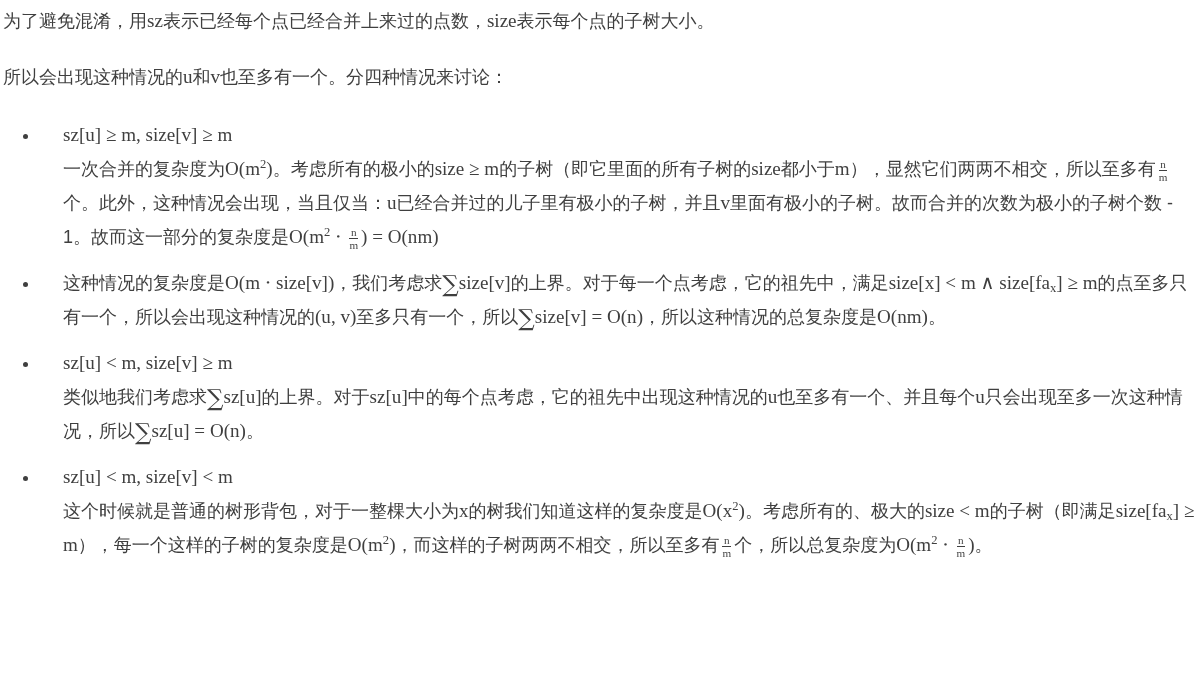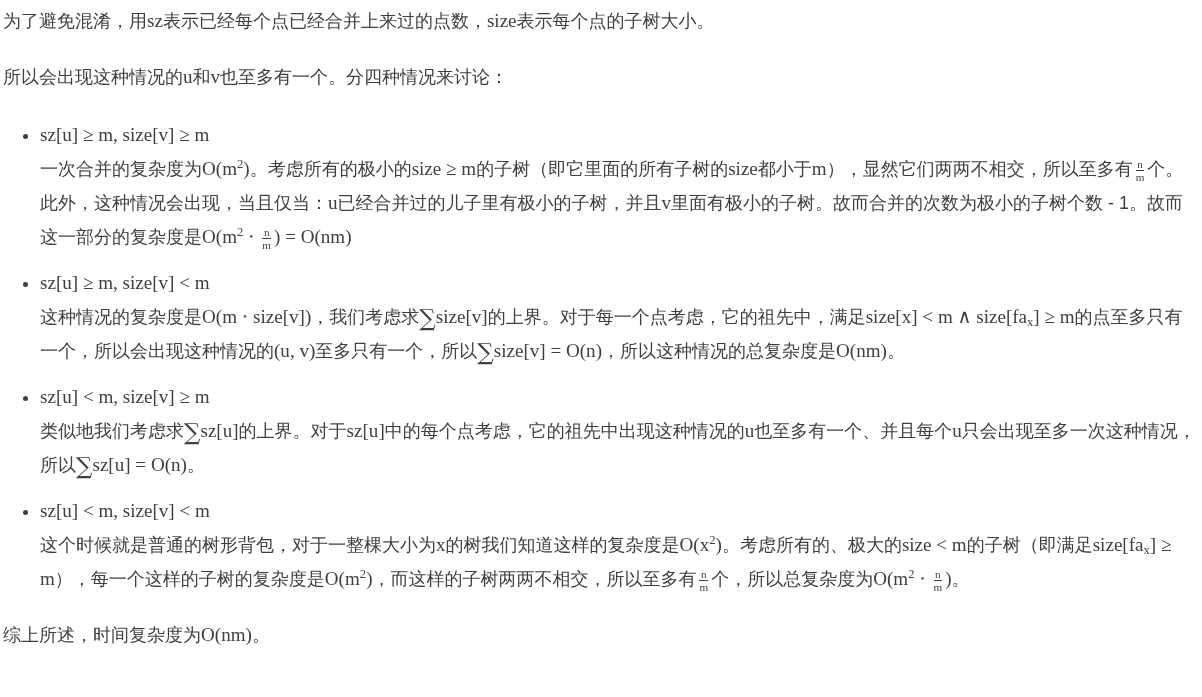--- a/index.html
+++ b/index.html
@@ -26,21 +26,21 @@
   }
   ul.case-list {
     margin: 0 0 24px 0;
     padding: 0 0 0 37px;
     list-style: disc;
   }
   ul.case-list > li {
     margin: 0 0 12px 0;
     line-height: 34px;
   }
-  .case-title, .case-body { line-height: 34px; }
+  .case-title, .case-body { line-height: 34px; margin-left: 23px; }
   
   .math {
     font-family: "Liberation Serif", "DejaVu Serif", serif;
     font-size: 1.06em;
   }
   sup.msup {
     font-family: "Liberation Serif", "DejaVu Serif", serif;
     font-size: 0.70em;
     line-height: 0;
     vertical-align: 0.55em;
@@ -77,28 +77,26 @@
   <p class="para"><span class="cn">为了避免混淆，用</span><span class="math">sz</span><span class="cn">表示已经每个点已经合并上来过的点数，</span><span class="math">size</span><span class="cn">表示每个点的子树大小。</span></p>
 
   <p class="para"><span class="cn">所以会出现这种情况的</span><span class="math">u</span><span class="cn">和</span><span class="math">v</span><span class="cn">也至多有一个。分四种情况来讨论：</span></p>
 
   <ul class="case-list">
     <li>
       <div class="case-title"><span class="math">sz[u] ≥ m, size[v] ≥ m</span></div>
       <div class="case-body"><span class="cn">一次合并的复杂度为</span><span class="math">O(m</span><sup class="msup">2</sup><span class="math">)</span><span class="cn">。考虑所有的极小的</span><span class="math">size ≥ m</span><span class="cn">的子树（即它里面的所有子树的</span><span class="math">size</span><span class="cn">都小于</span><span class="math">m</span><span class="cn">），显然它们两两不相交，所以至多有</span><span class="frac"><span class="num">n</span><span class="den">m</span></span><span class="cn">个。此外，这种情况会出现，当且仅当：</span><span class="math">u</span><span class="cn">已经合并过的儿子里有极小的子树，并且</span><span class="math">v</span><span class="cn">里面有极小的子树。故而合并的次数为极小的子树个数 - 1。故而这一部分的复杂度是</span><span class="math">O(m</span><sup class="msup">2</sup><span class="math"> ⋅ </span><span class="frac"><span class="num">n</span><span class="den">m</span></span><span class="math">) = O(nm)</span></div>
     </li>
     <li>
-      <div class="case-title"><span class="math">sz[u] ≥ m, size[v] &lt; m</span></div>
       <div class="case-body"><span class="cn">这种情况的复杂度是</span><span class="math">O(m ⋅ size[v])</span><span class="cn">，我们考虑求</span><span class="sum">∑</span><span class="math">size[v]</span><span class="cn">的上界。对于每一个点考虑，它的祖先中，满足</span><span class="math">size[x] &lt; m ∧ size[fa</span><sub class="msub">x</sub><span class="math">] ≥ m</span><span class="cn">的点至多只有一个，所以会出现这种情况的</span><span class="math">(u, v)</span><span class="cn">至多只有一个，所以</span><span class="sum">∑</span><span class="math">size[v] = O(n)</span><span class="cn">，所以这种情况的总复杂度是</span><span class="math">O(nm)</span><span class="cn">。</span></div>
     </li>
     <li>
       <div class="case-title"><span class="math">sz[u] &lt; m, size[v] ≥ m</span></div>
       <div class="case-body"><span class="cn">类似地我们考虑求</span><span class="sum">∑</span><span class="math">sz[u]</span><span class="cn">的上界。对于</span><span class="math">sz[u]</span><span class="cn">中的每个点考虑，它的祖先中出现这种情况的</span><span class="math">u</span><span class="cn">也至多有一个、并且每个</span><span class="math">u</span><span class="cn">只会出现至多一次这种情况，所以</span><span class="sum">∑</span><span class="math">sz[u] = O(n)</span><span class="cn">。</span></div>
     </li>
     <li>
       <div class="case-title"><span class="math">sz[u] &lt; m, size[v] &lt; m</span></div>
       <div class="case-body"><span class="cn">这个时候就是普通的树形背包，对于一整棵大小为</span><span class="math">x</span><span class="cn">的树我们知道这样的复杂度是</span><span class="math">O(x</span><sup class="msup">2</sup><span class="math">)</span><span class="cn">。考虑所有的、极大的</span><span class="math">size &lt; m</span><span class="cn">的子树（即满足</span><span class="math">size[fa</span><sub class="msub">x</sub><span class="math">] ≥ m</span><span class="cn">），每一个这样的子树的复杂度是</span><span class="math">O(m</span><sup class="msup">2</sup><span class="math">)</span><span class="cn">，而这样的子树两两不相交，所以至多有</span><span class="frac"><span class="num">n</span><span class="den">m</span></span><span class="cn">个，所以总复杂度为</span><span class="math">O(m</span><sup class="msup">2</sup><span class="math"> ⋅ </span><span class="frac"><span class="num">n</span><span class="den">m</span></span><span class="math">)</span><span class="cn">。</span></div>
     </li>
   </ul>
 
-  <p class="para"><span class="cn">综上所述，时间复杂度为</span><span class="math">O(nm)</span><span class="cn">。</span></p>
 
 </div>
 
 </body></html>

